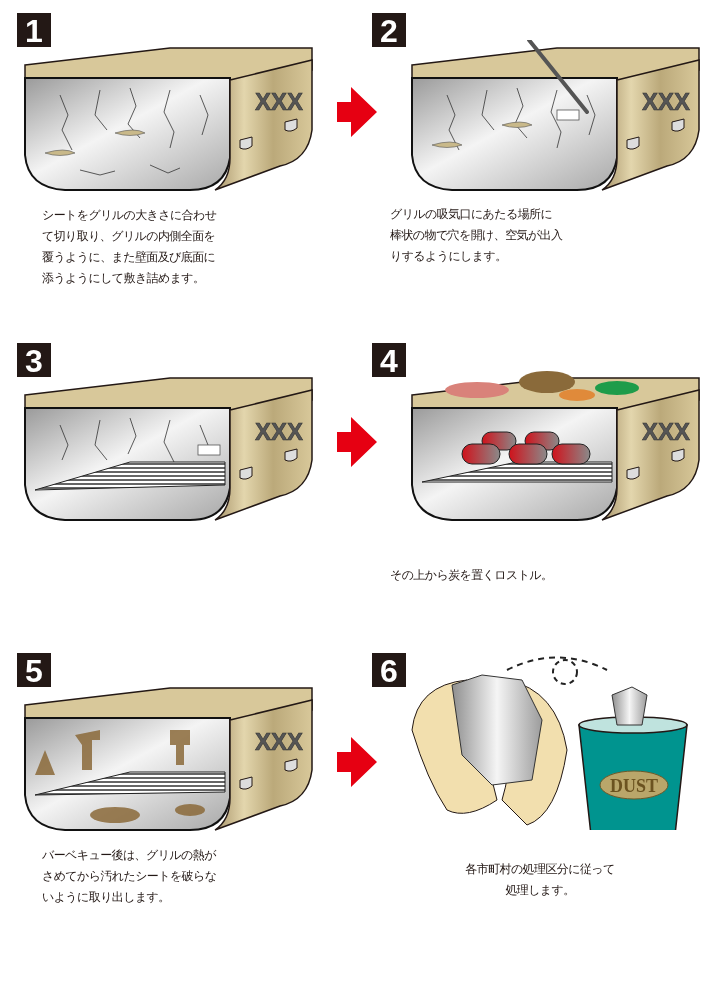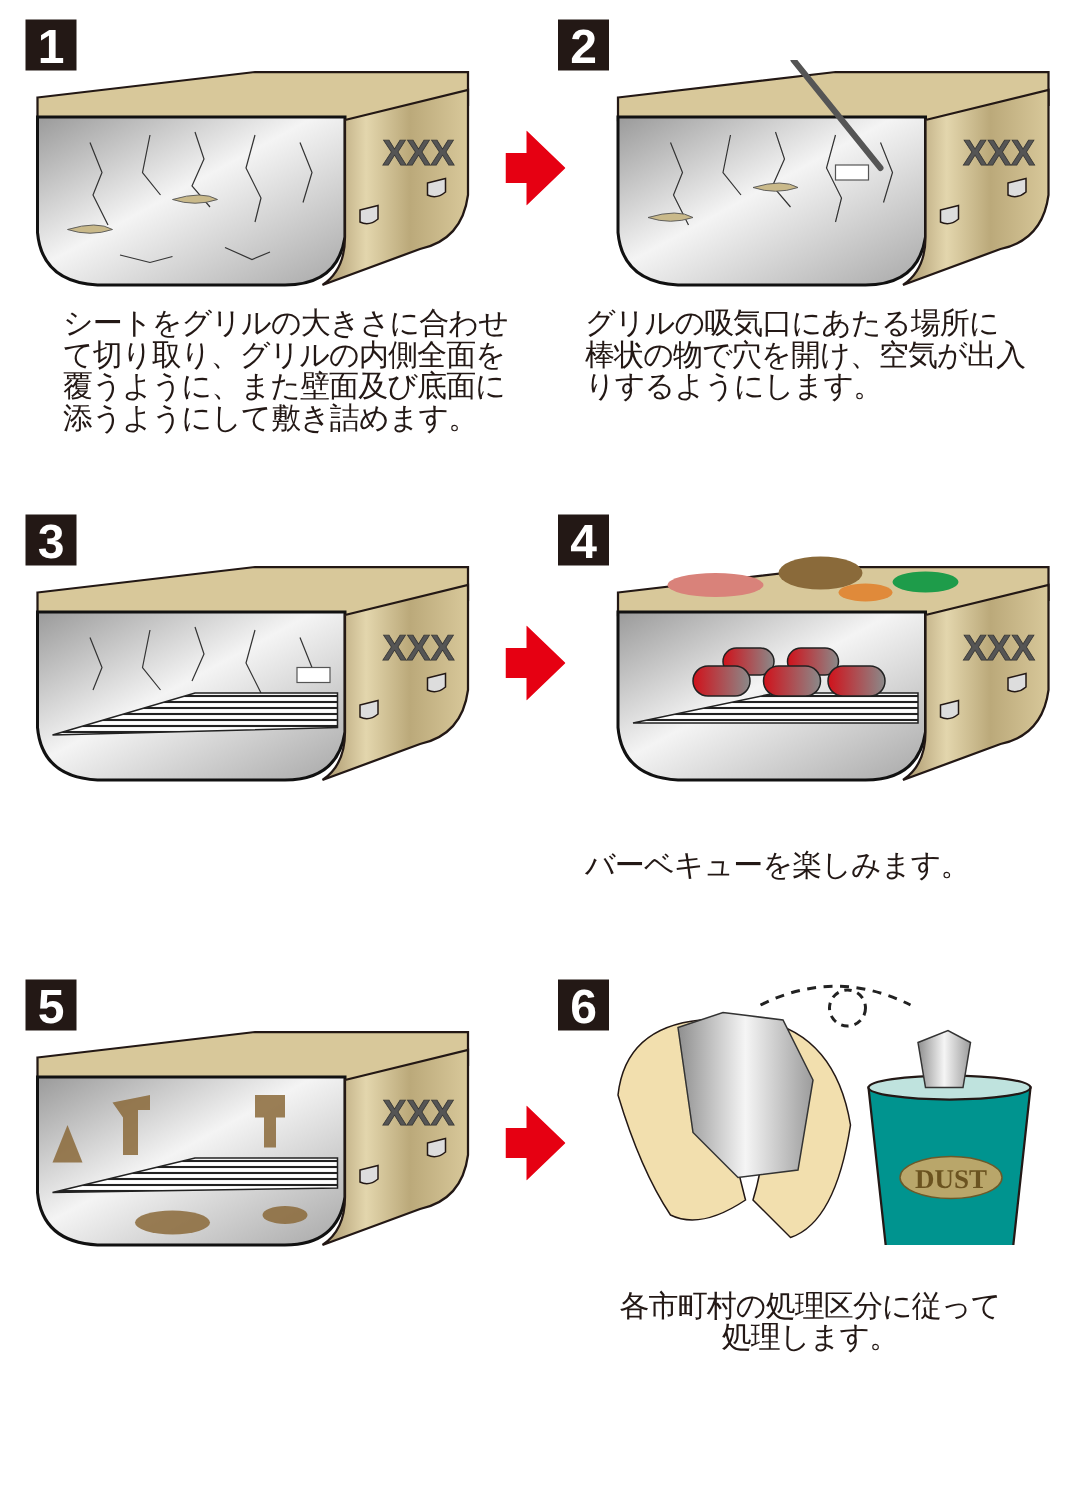--- a/index.html
+++ b/index.html
@@ -3,25 +3,25 @@
 <meta charset="utf-8">
 <style>
   html, body { margin: 0; padding: 0; background: #ffffff; }
   body { width: 710px; height: 1000px; position: relative; overflow: hidden;
          font-family: "DejaVu Sans", "Liberation Sans", sans-serif; color: #231815; }
   .step { position: absolute; width: 355px; height: 330px; }
   .badge { position: absolute; left: 17px; top: 13px; width: 34px; height: 34px; background: #231815;
            color: #fff; font-family: "Liberation Sans", sans-serif; font-weight: bold; font-size: 32px;
            line-height: 36px; text-align: center; }
   .illus { position: absolute; left: 20px; top: 40px; width: 300px; height: 160px; }
-  .caption { position: absolute; left: 42px; top: 205px; width: 300px; font-size: 20px; line-height: 21px;
+  .caption { position: absolute; left: 42px; top: 205px; width: 300px; font-size: 12px; line-height: 21px;
              letter-spacing: -0.6px; white-space: pre-line; }
   .arrow { position: absolute; width: 40px; height: 50px; }
   .right .illus { left: 52px; }
-  .right .caption { left: 35px; }
+  .right .caption { left: 35px; font-family: Liberation Mono, monospace; }
 </style>
 </head>
 <body>
 
 <svg width="0" height="0" style="position:absolute">
   <defs>
     <linearGradient id="foil" x1="0" y1="0" x2="1" y2="1">
       <stop offset="0" stop-color="#9a9a9a"></stop>
       <stop offset="0.45" stop-color="#f4f4f4"></stop>
       <stop offset="1" stop-color="#a8a8a8"></stop>
@@ -141,40 +141,43 @@
       <rect x="102" y="74" width="38" height="20" rx="10" fill="url(#coal)" stroke="#222"></rect>
       <rect x="145" y="74" width="38" height="20" rx="10" fill="url(#coal)" stroke="#222"></rect>
     </g>
     <g>
       <ellipse cx="70" cy="20" rx="32" ry="8" fill="#d9827a"></ellipse>
       <ellipse cx="140" cy="12" rx="28" ry="11" fill="#8a6a3a"></ellipse>
       <ellipse cx="210" cy="18" rx="22" ry="7" fill="#1e9c4a"></ellipse>
       <ellipse cx="170" cy="25" rx="18" ry="6" fill="#e08a3a"></ellipse>
     </g>
   </svg>
-  <div class="caption" style="top:236px;">バーベキューを楽しみます。</div>
+  <div class="caption" style="top:236px;">その上から炭を置くロストル。</div>
 </div>
 
 <div class="step" style="left:0;top:640px;">
   <div class="badge">5</div>
   <svg class="illus" viewBox="0 0 300 160">
     <polygon points="5,25 150,8 292,8 292,30 215,40 5,40" fill="#d8c89a" stroke="#231815" stroke-width="1.5"></polygon>
     <path d="M5,38 L210,38 L210,118 Q205,150 170,150 L45,150 Q8,148 5,115 Z" fill="url(#foil)" stroke="#111" stroke-width="2"></path>
     <path d="M210,40 L292,20 L292,90 Q288,120 260,126 L195,150 Q210,140 210,118 Z" fill="url(#body)" stroke="#231815" stroke-width="1.5"></path>
     <text x="235" y="70" font-family="Liberation Sans, sans-serif" font-weight="bold" font-size="24" fill="#555" stroke="#333" stroke-width="0.5">XXX</text>
     <path d="M220,100 l12,-3 l0,9 q-6,5 -12,2 z M265,82 l12,-3 l0,9 q-6,5 -12,2 z" fill="#ddd" stroke="#231815" stroke-width="1"></path>
     <g fill="#8b6a3a" opacity="0.85">
       <path d="M15,95 l10,-25 l10,25 z"></path>
         <path d="M55,55 l25,-5 l0,10 l-8,0 l0,30 l-10,0 l0,-25 z"></path>
       <path d="M150,50 l20,0 l0,15 l-6,0 l0,20 l-8,0 l0,-20 l-6,0 z"></path>
       <ellipse cx="95" cy="135" rx="25" ry="8"></ellipse>
         <ellipse cx="170" cy="130" rx="15" ry="6"></ellipse>
     </g>
     <polygon points="15,115 110,92 205,92 205,112" fill="url(#grate)" stroke="#222" stroke-width="1"></polygon>
   </svg>
+  <div class="caption">バーベキュー後は、グリルの熱が
+さめてから汚れたシートを破らな
+いように取り出します。</div>
 </div>
 
 <svg class="arrow" style="left:337px;top:737px;" viewBox="0 0 40 50">
   <polygon points="0,15 14,15 14,0 40,25 14,50 14,35 0,35" fill="#e60012"></polygon>
 </svg>
 
 <div class="step right" style="left:355px;top:640px;">
   <div class="badge">6</div>
   <svg class="illus" viewBox="0 0 300 180" style="height:180px;top:10px;">
     <path d="M100,20 Q150,-5 200,20" fill="none" stroke="#222" stroke-width="2" stroke-dasharray="6,5"></path>

